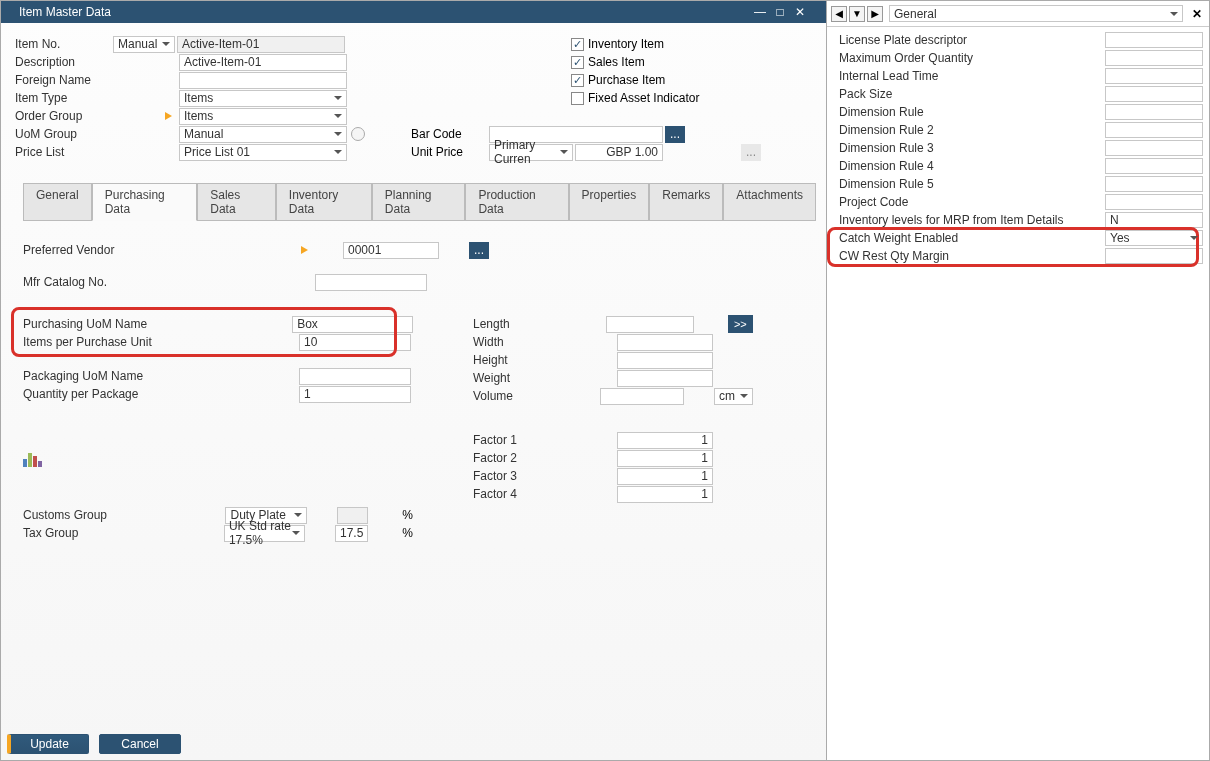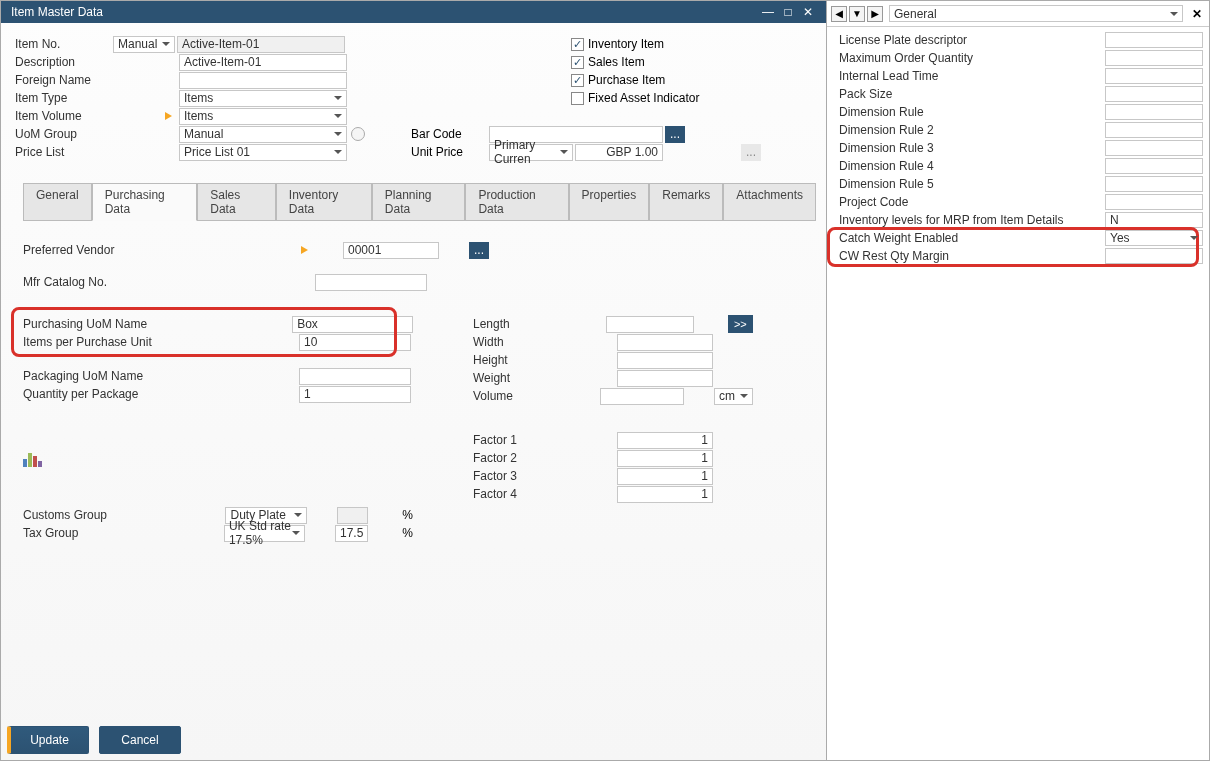--- a/index.html
+++ b/index.html
@@ -1,21 +1,21 @@
 <!DOCTYPE html>
 <html><head>
 <meta charset="utf-8">
 <style>
   * { box-sizing: border-box; font-family: Tahoma, Arial, sans-serif; font-size: 12px; }
   body { margin: 0; padding: 0; background: #fff; width: 1210px; height: 761px; overflow: hidden; }
   .app { display: flex; width: 1210px; height: 761px; border: 1px solid #aaa; }
   
   
   .window { width: 826px; height: 759px; border-right: 1px solid #aaa; display: flex; flex-direction: column; background: linear-gradient(#fdfdfd,#f6f6f6); }
-  .titlebar { background: #2c5272; color: #fff; height: 22px; display: flex; align-items: center; padding: 0 10px; font-size: 12px; }
+  .titlebar { background: #2c5272; color: #fff; height: 22px; display: flex; align-items: center; padding: 0 18px; font-size: 12px; }
   .titlebar .title { flex: 1; }
   .titlebar .win-icon { width: 16px; height: 16px; display: inline-flex; align-items: center; justify-content: center; margin-left: 4px; cursor: pointer; font-size: 12px; }
   .win-body { padding: 12px 10px 6px 14px; flex: 1; display: flex; flex-direction: column; }
   
   .row { display: flex; align-items: center; height: 18px; margin-bottom: 0px; }
   .lbl { width: 164px; color: #333; }
   .lbl-narrow { width: 98px; color: #333; }
   .field { background: #fff; border: 1px solid #c7c7c7; height: 17px; padding: 0 4px; display: flex; align-items: center; color: #333; }
   .select { position: relative; }
   .select::after { content: ""; position: absolute; right: 4px; top: 50%; margin-top: -2px; border: 4px solid transparent; border-top-color: #555; }
@@ -39,21 +39,21 @@
   .two-col { display: flex; }
   .colA { width: 390px; }
   .colB { margin-left: 60px; width: 280px; }
   .rowp { display: flex; align-items: center; height: 18px; gap: 28px; }
   .lblp { width: 248px; color: #333; }
   .lblp2 { width: 116px; color: #333; }
   
   .hl-red { position: absolute; border: 3px solid #d9312a; border-radius: 8px; pointer-events: none; }
   
   .button-row { padding: 4px 6px 6px 6px; display: flex; gap: 10px; }
-  .btn { width: 82px; height: 28px; border: 1px solid #2c5272; background: #fff; color: #333; display: inline-flex; align-items: center; justify-content: center; cursor: pointer; border-radius: 2px; }
+  .btn { width: 82px; height: 20px; border: 1px solid #2c5272; background: #fff; color: #333; display: inline-flex; align-items: center; justify-content: center; cursor: pointer; border-radius: 2px; }
   .btn.primary { background: linear-gradient(#305a7c,#2c5272); color: #fff; border-left: 4px solid #f6a623; }
   
   .go-btn { width: 28px; height: 18px; background: #2c5272; color: #fff; display: inline-flex; align-items: center; justify-content: center; font-size: 11px; margin-left: 6px; cursor:pointer; }
   
   .chart-icon { width: 20px; height: 16px; display:inline-block; position:relative; margin-top:12px; }
   .chart-icon span { position:absolute; bottom:0; width:4px; background:#c0504d; }
   .chart-icon span:nth-child(1){ left:0; height:8px; background:#4f81bd;}
   .chart-icon span:nth-child(2){ left:5px; height:14px; background:#9bbb59;}
   .chart-icon span:nth-child(3){ left:10px; height:11px; background:#c0504d;}
   .chart-icon span:nth-child(4){ left:15px; height:6px; background:#8064a2;}
@@ -98,21 +98,21 @@
           </div>
           <div class="row">
             <span class="lbl">Foreign Name</span>
             <span class="field" style="width:168px"></span>
           </div>
           <div class="row">
             <span class="lbl">Item Type</span>
             <span class="field select" style="width:168px">Items</span>
           </div>
           <div class="row">
-            <span class="lbl" style="width:148px">Item Volume</span>
+            <span class="lbl" style="width:148px">Order Group</span>
             <span class="link-arrow"></span>
             <span class="field select" style="width:168px">Items</span>
           </div>
           <div class="row">
             <span class="lbl">UoM Group</span>
             <span class="field select" style="width:168px">Manual</span>
             <span class="circ-icon"></span>
           </div>
           <div class="row">
             <span class="lbl">Price List</span>

